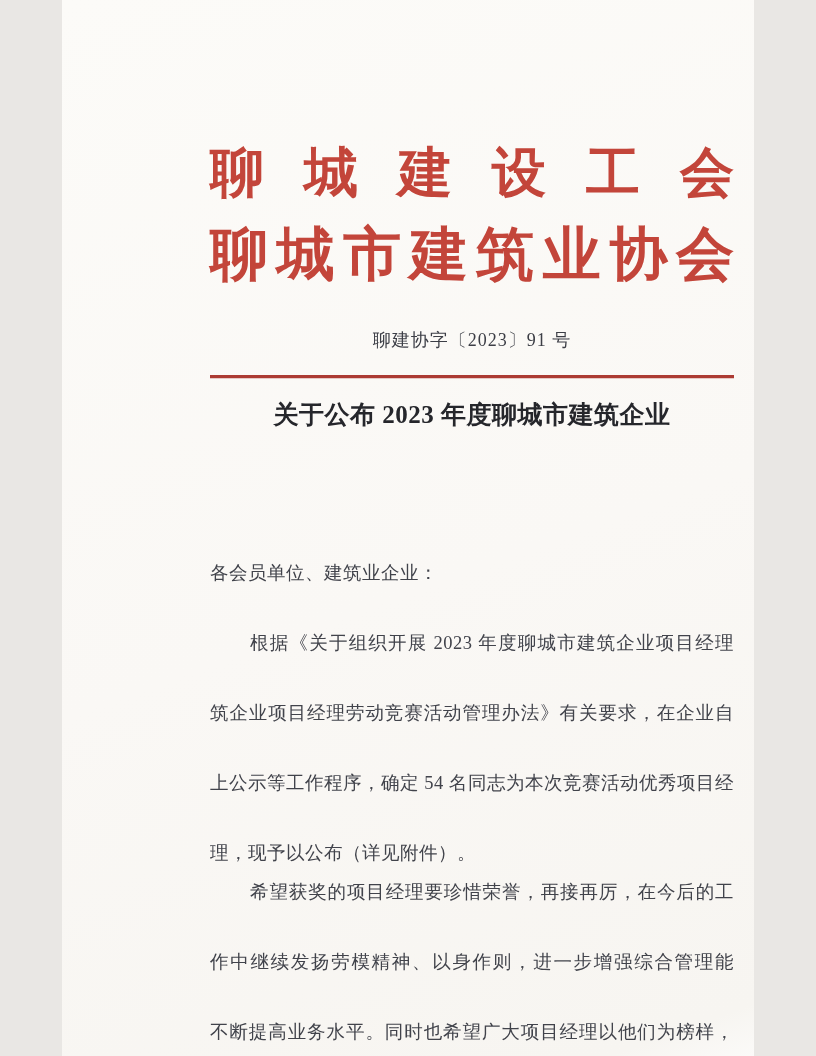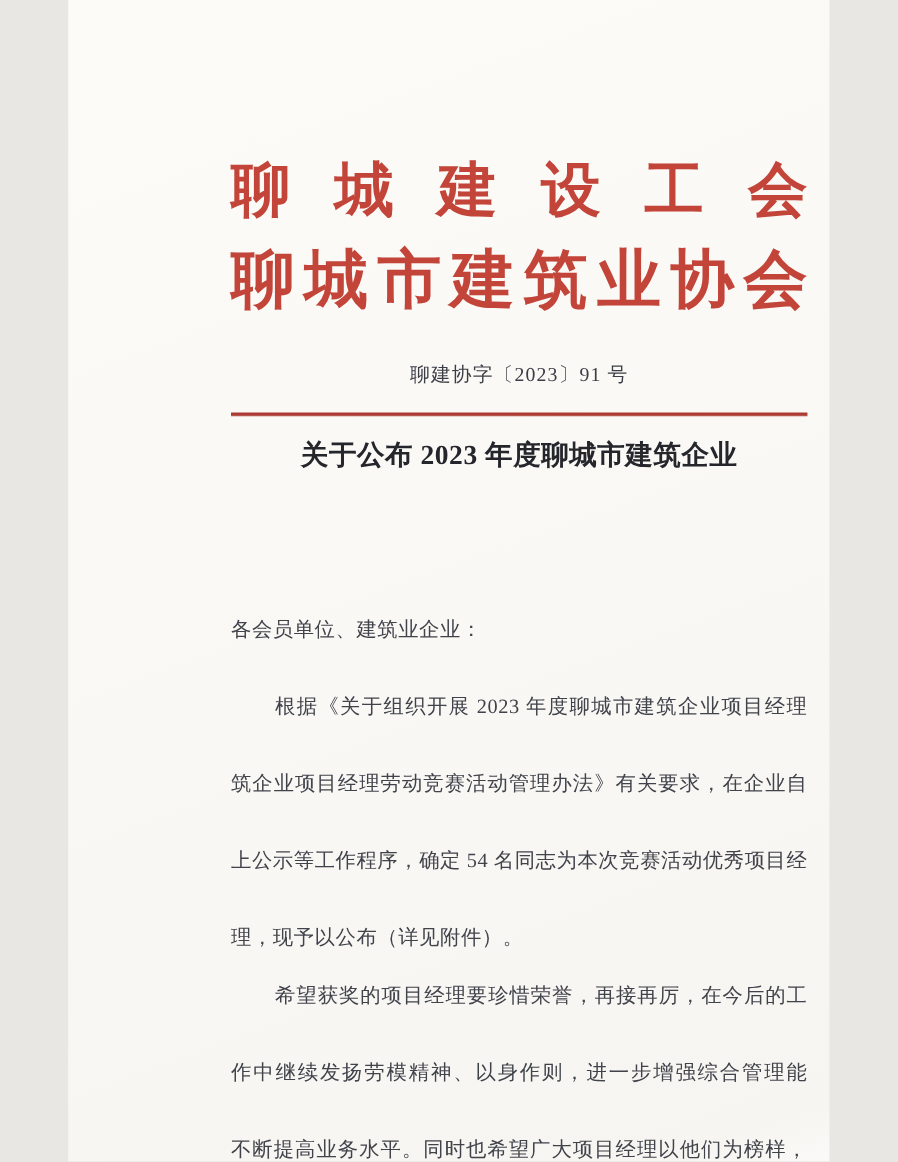--- a/index.html
+++ b/index.html
@@ -86,21 +86,21 @@
   }
   .doc-body .jl {             
     text-align: justify;
     text-align-last: justify;
     -moz-text-align-last: justify;
   }
   .doc-body .indent {         
     text-indent: 40px;
   }
   .doc-body .para-gap {
-    margin-top: 19px;
+    margin-top: 5px;
   }
 </style>
 </head>
 <body>
 
 <div class="page">
 
   <header class="content-col masthead">
     <div class="masthead-line1">聊城建设工会</div>
     <div class="masthead-line2">聊城市建筑业协会</div>

